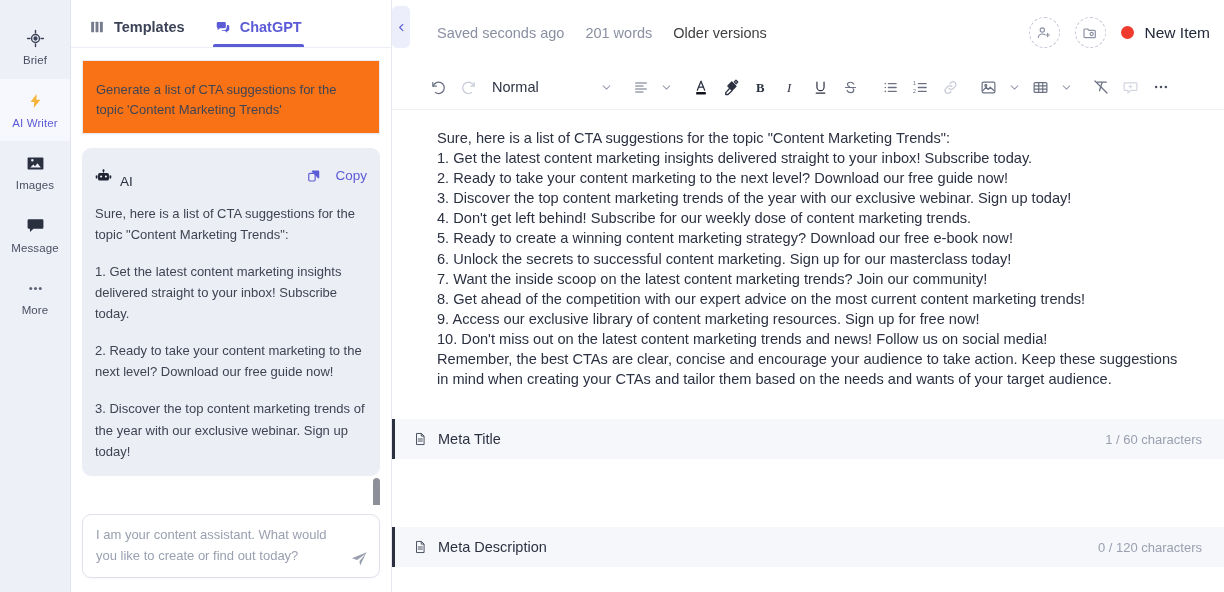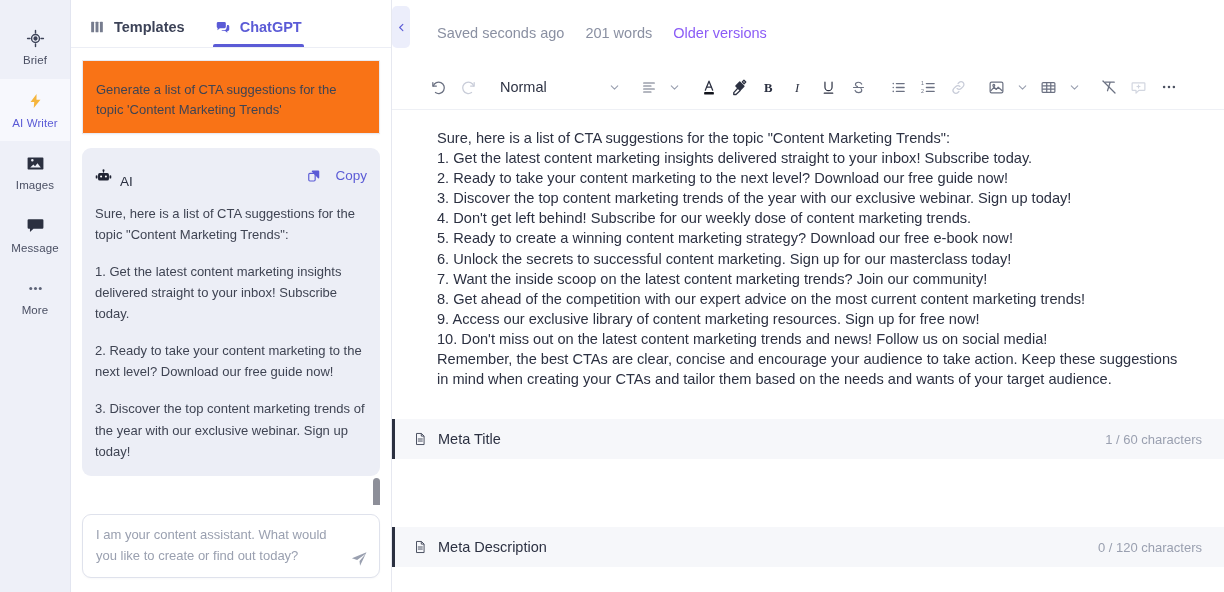--- a/index.html
+++ b/index.html
@@ -124,21 +124,21 @@
   .main { flex: 1 1 auto; height: 592px; background: #fff; display: flex; flex-direction: column; min-width: 0; }
 
   .doc-header {
     height: 65px; display: flex; align-items: center;
     padding: 0 14px 0 45px; gap: 0;
     flex: 0 0 65px;
   }
   .hdr-meta { display: flex; align-items: baseline; gap: 21px; }
   .hdr-saved { font-size: 14.5px; color: #8a90a2; }
   .hdr-words { font-size: 14.5px; color: #8a90a2; }
-  .hdr-versions { font-size: 14.5px; color: #8b5cf6; cursor: pointer; }
+  .hdr-versions { font-size: 14.5px; color: #404040; cursor: pointer; }
   .hdr-right { margin-left: auto; display: flex; align-items: center; gap: 15px; }
   .dashed-btn {
     width: 31px; height: 31px; border-radius: 50%;
     border: 1.4px dashed #c3c8d6;
     display: flex; align-items: center; justify-content: center;
     cursor: pointer; color: #8c92a4;
   }
   .status-chip { display: flex; align-items: center; gap: 11px; cursor: pointer; }
   .status-dot { width: 13px; height: 13px; border-radius: 50%; background: #ef3b2d; }
   .status-label { font-size: 15.5px; color: #23283a; font-weight: 500; }
@@ -149,21 +149,21 @@
     display: flex; align-items: center;
     padding: 0 20px 0 32px; gap: 2px;
     border-bottom: 1px solid #eef0f5;
     color: #6b7182;
   }
   .tb { width: 28px; height: 28px; display: flex; align-items: center; justify-content: center; border-radius: 5px; cursor: pointer; }
   .tb.dim { color: #c9cdd9; cursor: default; }
   .tb-chev { width: 20px; height: 28px; display: flex; align-items: center; justify-content: center; cursor: pointer; }
   .tb-style {
     display: flex; align-items: center; gap: 0;
-    margin-left: 16px; margin-right: 8px;
+    margin-left: 8px; margin-right: 8px;
     cursor: pointer;
   }
   .tb-style-label { font-size: 14.5px; color: #2e3344; padding-right: 58px; }
   .tb-gap { width: 8px; }
   .tb-sep { width: 6px; }
 
   
   .doc-scroll { flex: 1 1 auto; overflow: hidden; position: relative; }
   .doc-body {
     padding: 18px 40px 0 45px;
@@ -329,20 +329,43 @@
   </div>
 
   <div class="main">
 
     <div class="doc-header">
       <div class="hdr-meta">
         <span class="hdr-saved">Saved seconds ago</span>
         <span class="hdr-words">201 words</span>
         <span class="hdr-versions">Older versions</span>
       </div>
+      <div class="hdr-right">
+        <div class="dashed-btn">
+          <span>
+            <svg width="16" height="16" viewBox="0 0 24 24" fill="none" stroke="#8c92a4" stroke-width="1.8" stroke-linecap="round">
+              <circle cx="9.5" cy="7.5" r="3.2"></circle>
+              <path d="M3.6 18.5c0-3.2 2.6-5 5.9-5 1.3 0 2.5.3 3.4.8"></path>
+              <path d="M17.5 12.5v5M15 15h5"></path>
+            </svg>
+          </span>
+        </div>
+        <div class="dashed-btn">
+          <span>
+            <svg width="16" height="16" viewBox="0 0 24 24" fill="none" stroke="#8c92a4" stroke-width="1.8" stroke-linecap="round" stroke-linejoin="round">
+              <path d="M3 7.5a1.5 1.5 0 011.5-1.5h4l1.7 2h8.3A1.5 1.5 0 0120 9.5v8a1.5 1.5 0 01-1.5 1.5h-14A1.5 1.5 0 013 17.5z"></path>
+              <circle cx="14.5" cy="13.5" r="2.3"></circle>
+            </svg>
+          </span>
+        </div>
+        <div class="status-chip">
+          <span class="status-dot"></span>
+          <span class="status-label">New Item</span>
+        </div>
+      </div>
     </div>
 
     <div class="toolbar">
       <div class="tb">
         <span>
           <svg width="17" height="17" viewBox="0 0 24 24" fill="none" stroke="#6b7182" stroke-width="1.8" stroke-linecap="round" stroke-linejoin="round">
             <path d="M4 5v5h5"></path>
               <path d="M4.6 10a8 8 0 113.1 9.1"></path>
           </svg>
         </span>

